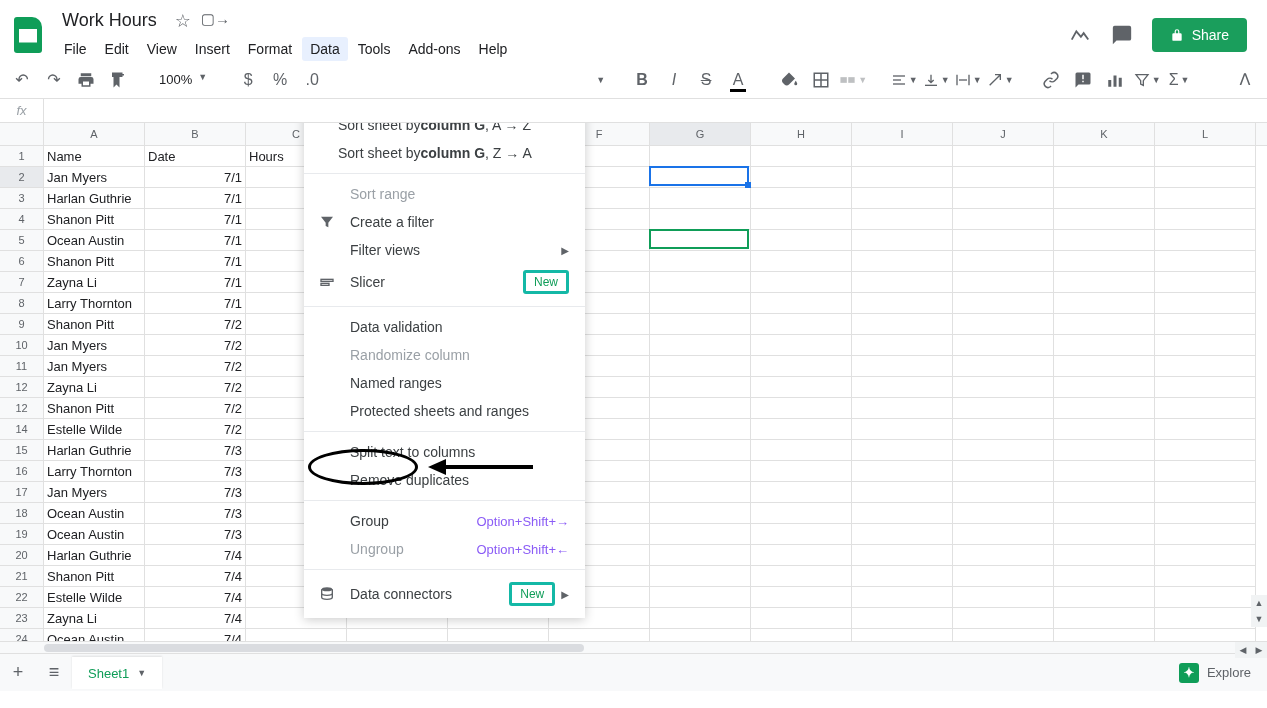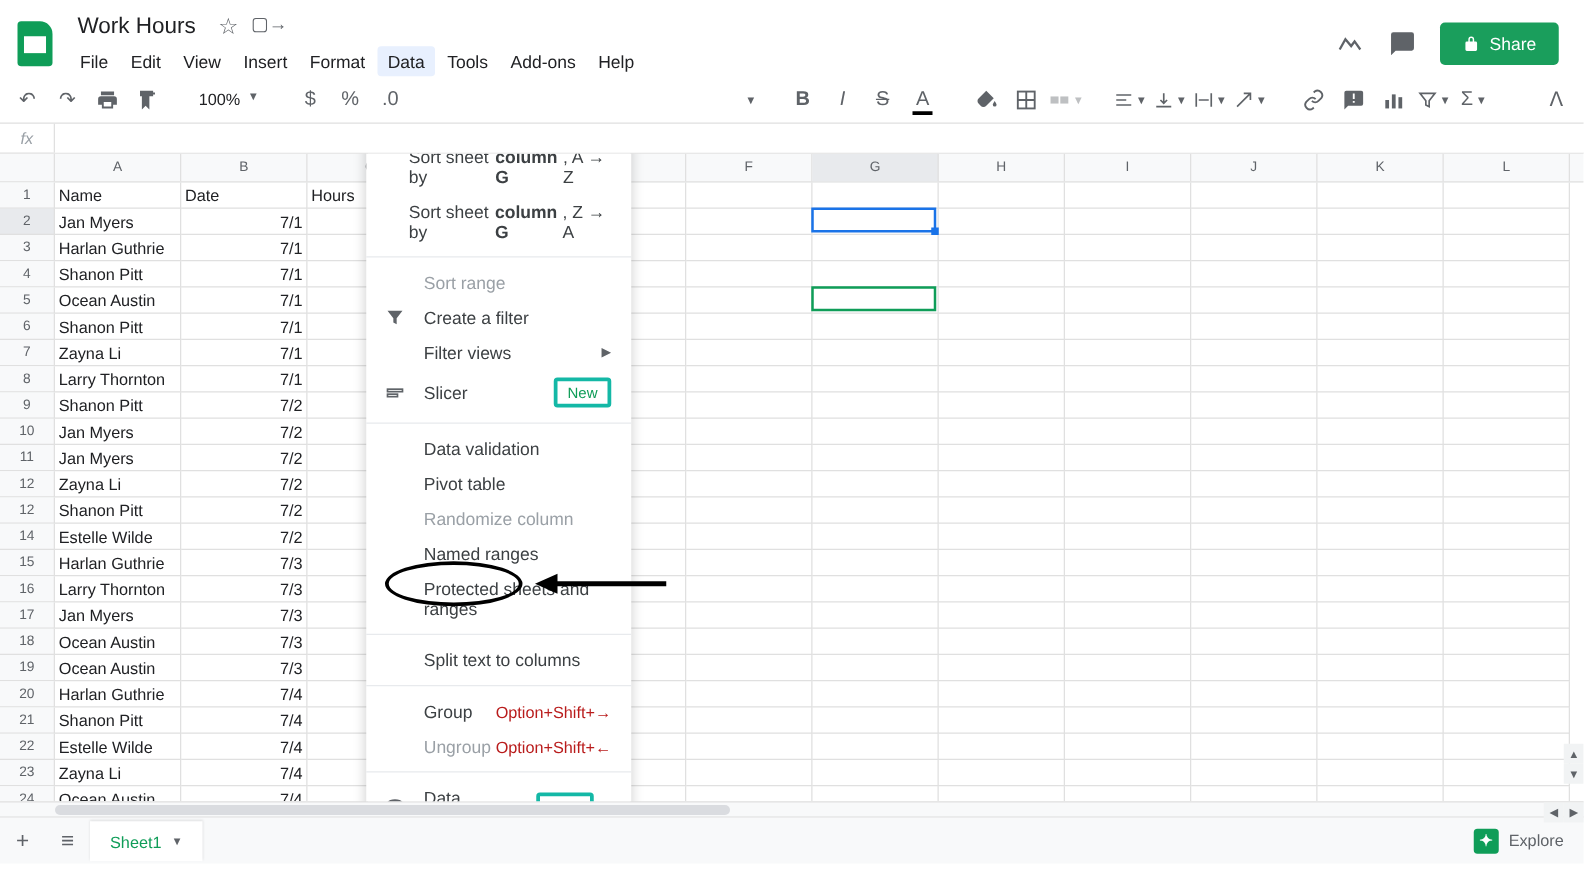--- a/index.html
+++ b/index.html
@@ -43,27 +43,27 @@
 .row-h { height: 21px; border-bottom: 1px solid #e0e0e0; border-right: 1px solid #e0e0e0; text-align: center; font-size: 11px; color: #5f6368; display:flex; align-items:center; justify-content:center; background:#f8f9fa;}
 .row-h.sel { background: #e8eaed; }
 .cells { flex: 1; position: relative; }
 .row { display: flex; height: 21px; }
 .cell { width: 101px; border-right: 1px solid #e0e0e0; border-bottom: 1px solid #e0e0e0; padding: 0 3px; font-size: 13px; display: flex; align-items: center; overflow: hidden; white-space: nowrap;}
 .cell.right { justify-content: flex-end; }
 .sel-cell { position: absolute; border: 2px solid #1a73e8; pointer-events: none; }
 .sel-handle { width: 6px; height: 6px; background: #1a73e8; position: absolute; bottom: -4px; right: -4px; }
 .sel-cell2 { position: absolute; border: 2px solid #0f9d58; pointer-events: none; }
 
-.dropdown-menu { position: absolute; top: -18px; left: 293px; width: 212px; background: #fff; box-shadow: 0 2px 10px rgba(0,0,0,0.2); z-index: 100; padding: 6px 0; font-size: 14px; color: #3c4043; }
+.dropdown-menu { position: absolute; top: -18px; left: 304px; width: 281px; background: #fff; box-shadow: 0 2px 10px rgba(0,0,0,0.2); z-index: 100; padding: 6px 0; font-size: 14px; color: #3c4043; }
 .dm-item { padding: 6px 16px 6px 46px; cursor: pointer; display: flex; align-items: center; position: relative; min-height: 28px;}
 .dm-item.disabled { color: #9aa0a6; cursor: default; }
 .dm-sep { height: 1px; background: #e8eaed; margin: 6px 0; }
 .dm-icon { position: absolute; left: 14px; width: 18px; height: 18px; color: #5f6368; display:flex;align-items:center;justify-content:center;}
 .dm-badge { margin-left: auto; border: 3px solid #14b8a6; color: #0f9d58; font-size: 12px; font-weight: 500; padding: 2px 8px; border-radius: 3px; }
-.dm-shortcut { margin-left: auto; color: #b91c1c; font-size: 13px; }
+.dm-shortcut { margin-left: auto; color: #8b5cf6; font-size: 13px; }
 .dm-arrow { margin-left: auto; color: #5f6368; font-size: 10px; }
 .dm-sort { padding: 6px 16px 6px 34px; }
 
 .annotation-oval { position: absolute; border: 3px solid #000; border-radius: 50%; pointer-events: none; z-index: 200; }
 .annotation-arrow { position: absolute; z-index: 200; pointer-events:none; }
 
 .sheet-tabs { display: flex; align-items: center; border-top: 1px solid #e0e0e0; height: 38px; background: #f8f9fa; }
 .st-btn { width: 36px; height: 36px; display: flex; align-items: center; justify-content: center; color: #5f6368; cursor: pointer; font-size: 18px;}
 .sheet-tab { background:#fff; padding: 8px 16px; font-size: 13px; font-weight: 500; color: #0f9d58; border-top: 1px solid transparent; display: flex; align-items: center; gap: 6px; box-shadow: 0 -1px 2px rgba(0,0,0,0.1);}
 .explore { margin-left: auto; display: flex; align-items: center; gap: 8px; padding: 0 16px; color: #5f6368; font-size: 13px; cursor:pointer;}
@@ -662,35 +662,35 @@
             <rect x="3" y="14" width="12" height="3"></rect>
           </svg>
         </span>
         <span>Slicer</span>
         <span class="dm-badge">New</span>
       </div>
     <div class="dm-sep"></div>
     <div class="dm-item">
         <span>Data validation</span>
       </div>
-    <div class="dm-item">
-        <span>Pivot table</span>
-      </div>
     <div class="dm-item disabled">
         <span>Randomize column</span>
       </div>
     <div class="dm-item">
         <span>Named ranges</span>
       </div>
     <div class="dm-item">
         <span>Protected sheets and ranges</span>
       </div>
     <div class="dm-sep"></div>
     <div class="dm-item">
         <span>Split text to columns</span>
+      </div>
+    <div class="dm-item">
+        <span>Remove duplicates</span>
       </div>
     <div class="dm-sep"></div>
     <div class="dm-item">
         <span>Group</span>
         <span class="dm-shortcut">Option+Shift+→</span>
       </div>
     <div class="dm-item disabled">
         <span>Ungroup</span>
         <span class="dm-shortcut">Option+Shift+←</span>
       </div>

